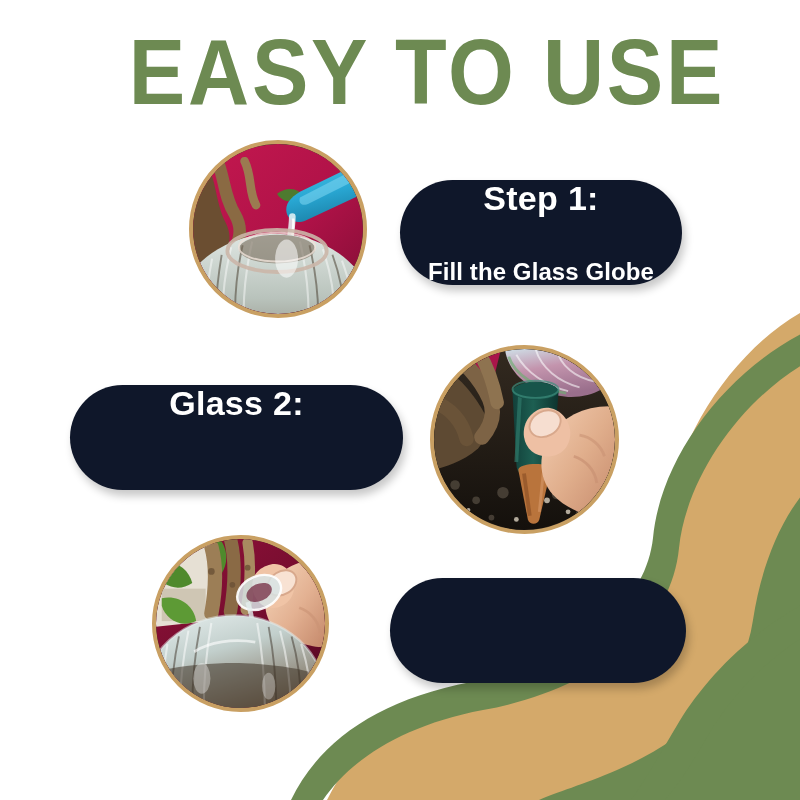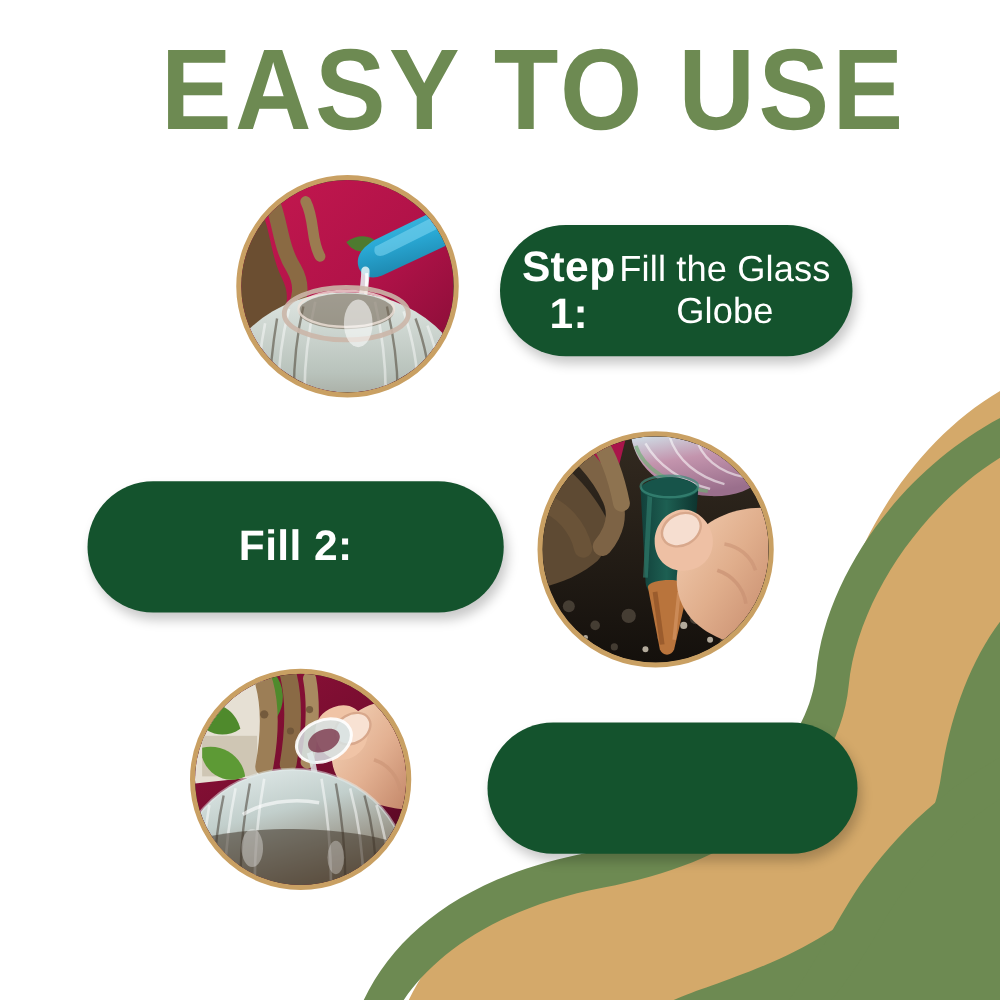--- a/index.html
+++ b/index.html
@@ -65,40 +65,40 @@
   .photo-svg { display: block; width: 100%; height: 100%; }
 
   #photo-1 { left: 162px; top: 140px; width: 178px; height: 178px; }
   #photo-2 { left: 403px; top: 345px; width: 189px; height: 189px; }
   #photo-3 { left: 125px; top: 535px; width: 177px; height: 177px; }
 
   
   .step-pill {
     position: absolute;
     border-radius: 999px;
-    background: #14532d;
+    background: #0f172a;
     color: #ffffff;
     display: flex;
-    flex-direction: row;
+    flex-direction: column;
     align-items: center;
-    justify-content: center;
+    justify-content: space-between;
     box-sizing: border-box;
     box-shadow: 3px 6px 9px rgba(0,0,0,0.22);
     text-align: center;
     padding: 0 16px;
   }
   .step-heading {
     font-size: 34px;
     font-weight: bold;
     line-height: 1.08;
     letter-spacing: 0.3px;
   }
   .step-body {
-    font-size: 29px;
-    font-weight: normal;
+    font-size: 24px;
+    font-weight: bold;
     line-height: 1.14;
     letter-spacing: 0.1px;
     margin-top: 1px;
   }
 
   #pill-1 { left: 373px; top: 180px; width: 282px; height: 105px; }
   #pill-2 { left: 43px;  top: 385px; width: 333px; height: 105px; }
   #pill-3 { left: 363px; top: 578px; width: 296px; height: 105px; }
 </style>
 </head>
@@ -280,21 +280,21 @@
         <ellipse cx="116" cy="78" rx="17" ry="13" transform="rotate(-28 116 78)" fill="none" stroke="#d8a88c" stroke-width="2"></ellipse>
         <path d="M146,112 C158,116 168,126 170,140" stroke="#c99274" stroke-width="3" fill="none" opacity="0.7"></path>
         <path d="M152,90 C164,92 174,100 178,112" stroke="#c99274" stroke-width="3" fill="none" opacity="0.6"></path>
 
         <path d="M189,150 C172,154 160,166 156,189 L189,189 Z" fill="#c07851"></path>
       </svg>
     </div>
   </div>
 
   <div class="step-pill" id="pill-2">
-    <div class="step-heading">Fill 2:</div>
+    <div class="step-heading">Glass 2:</div>
   </div>
 
   <div class="photo-circle" id="photo-3">
     <div class="photo-inner">
       <svg class="photo-svg" viewBox="0 0 177 177" preserveAspectRatio="xMidYMid slice" aria-hidden="true">
         <defs>
           <linearGradient id="p3bg" x1="0.2" y1="0" x2="1" y2="1">
             <stop offset="0%" stop-color="#8e1038"></stop>
             <stop offset="60%" stop-color="#6e0c2c"></stop>
             <stop offset="100%" stop-color="#4d0720"></stop>

